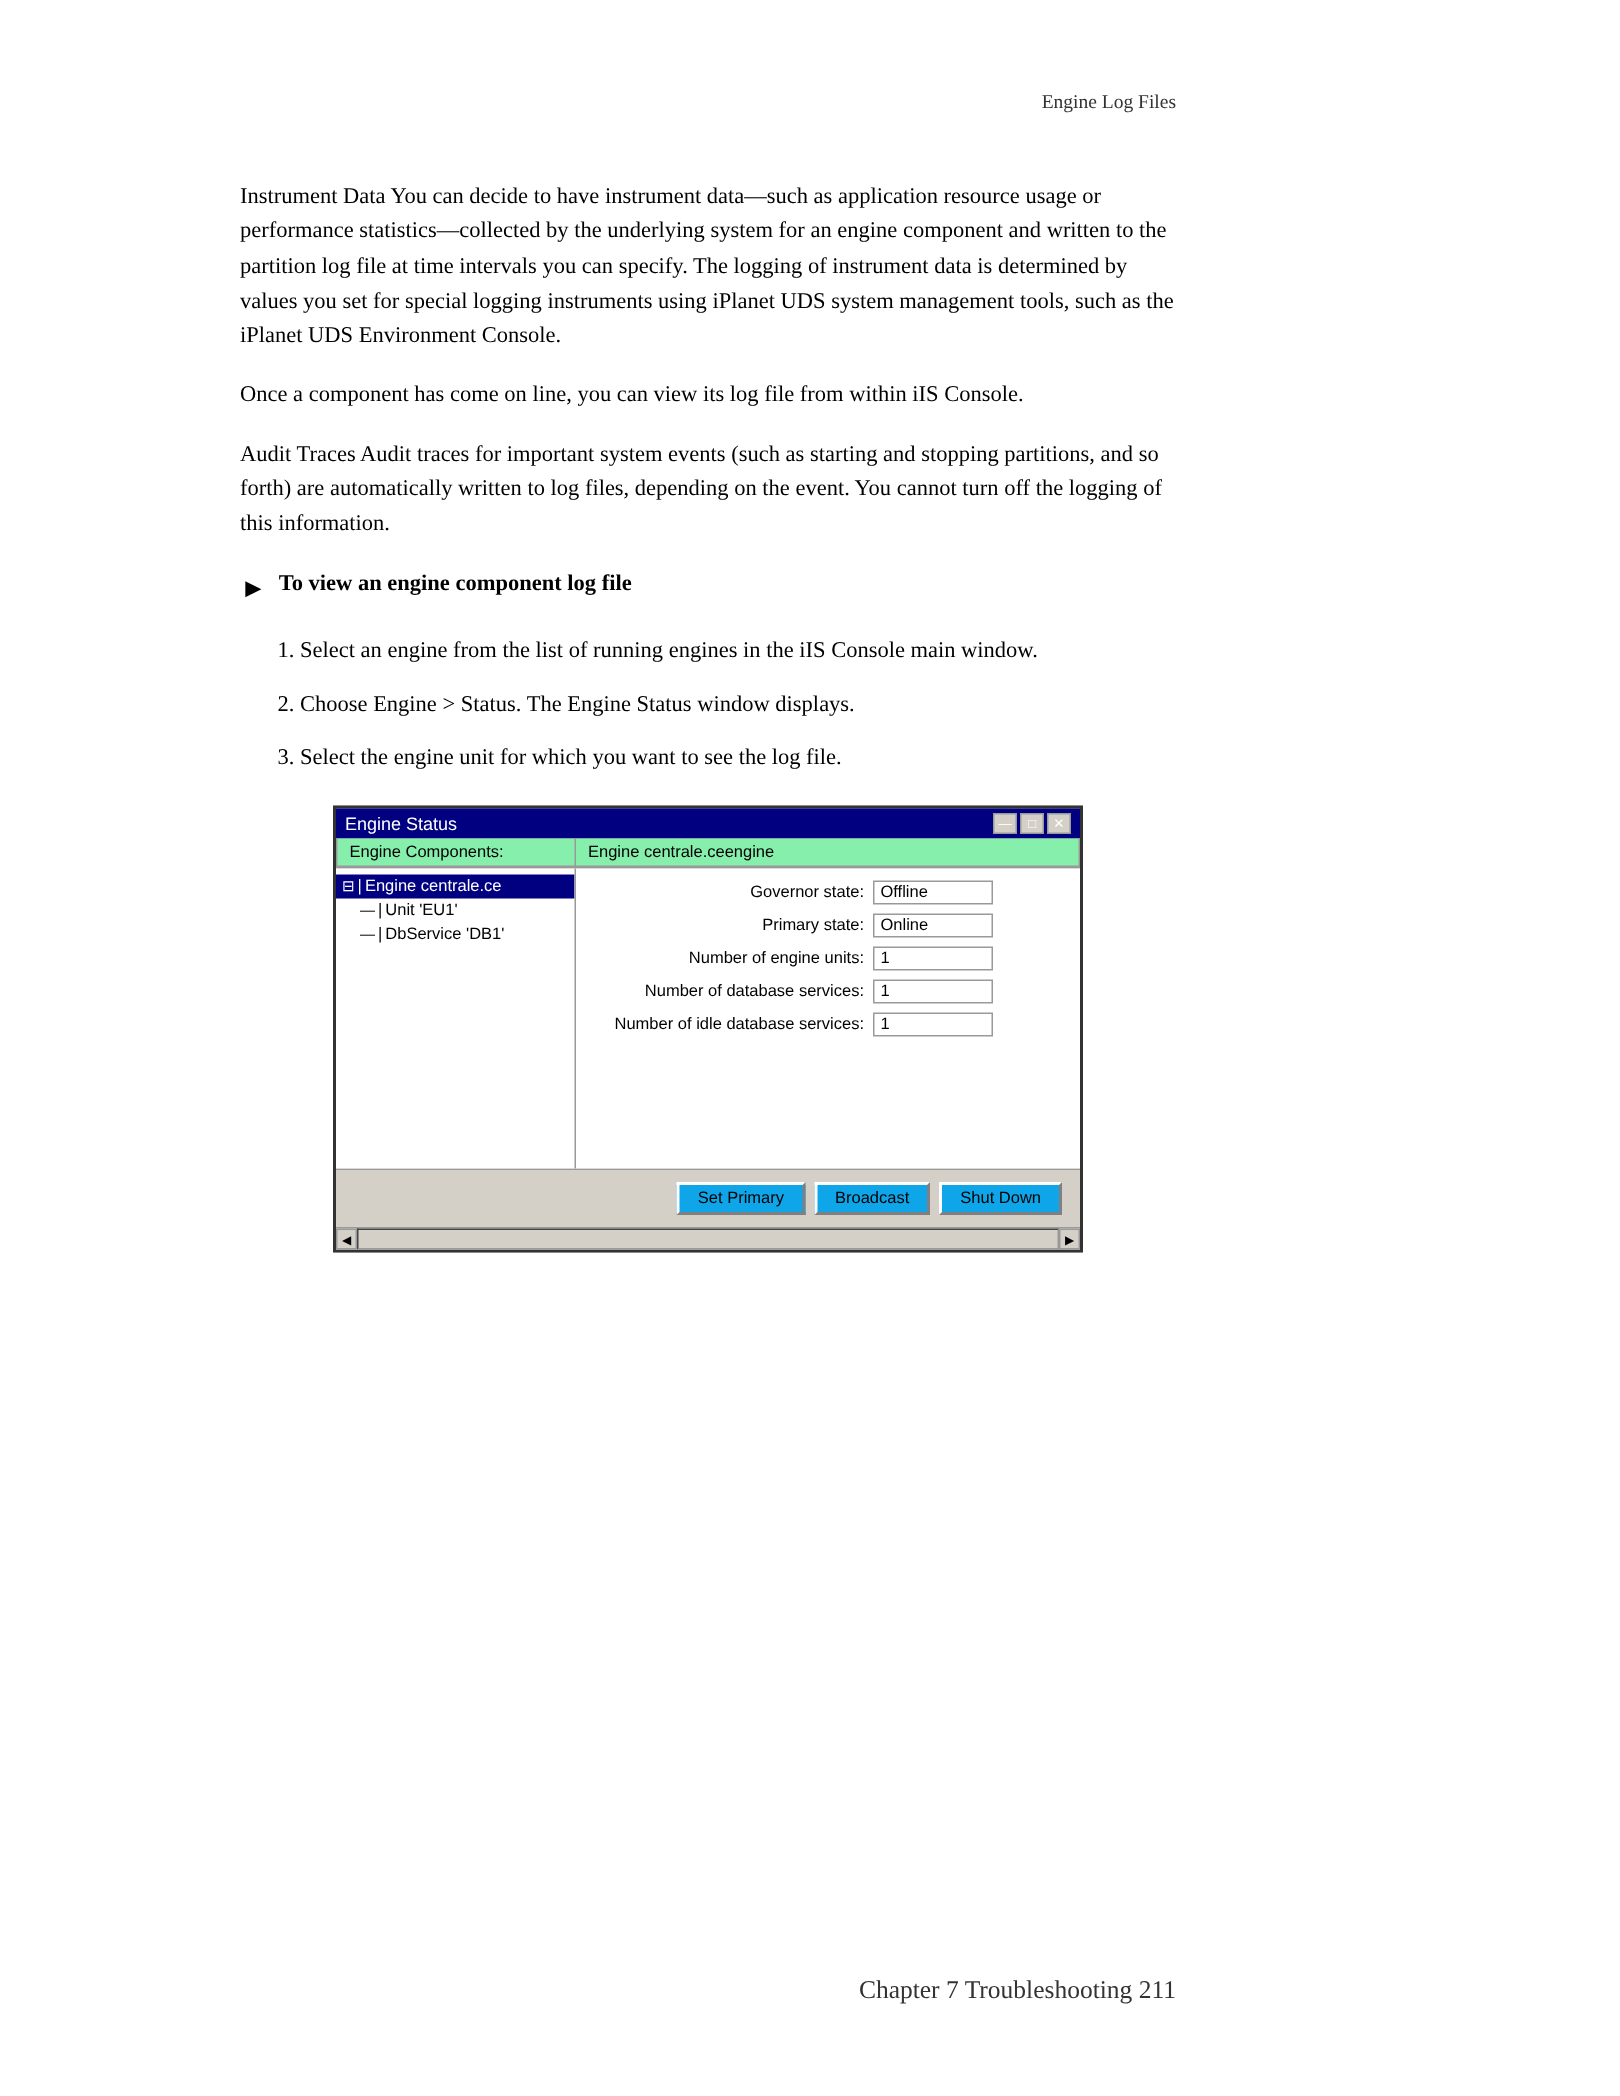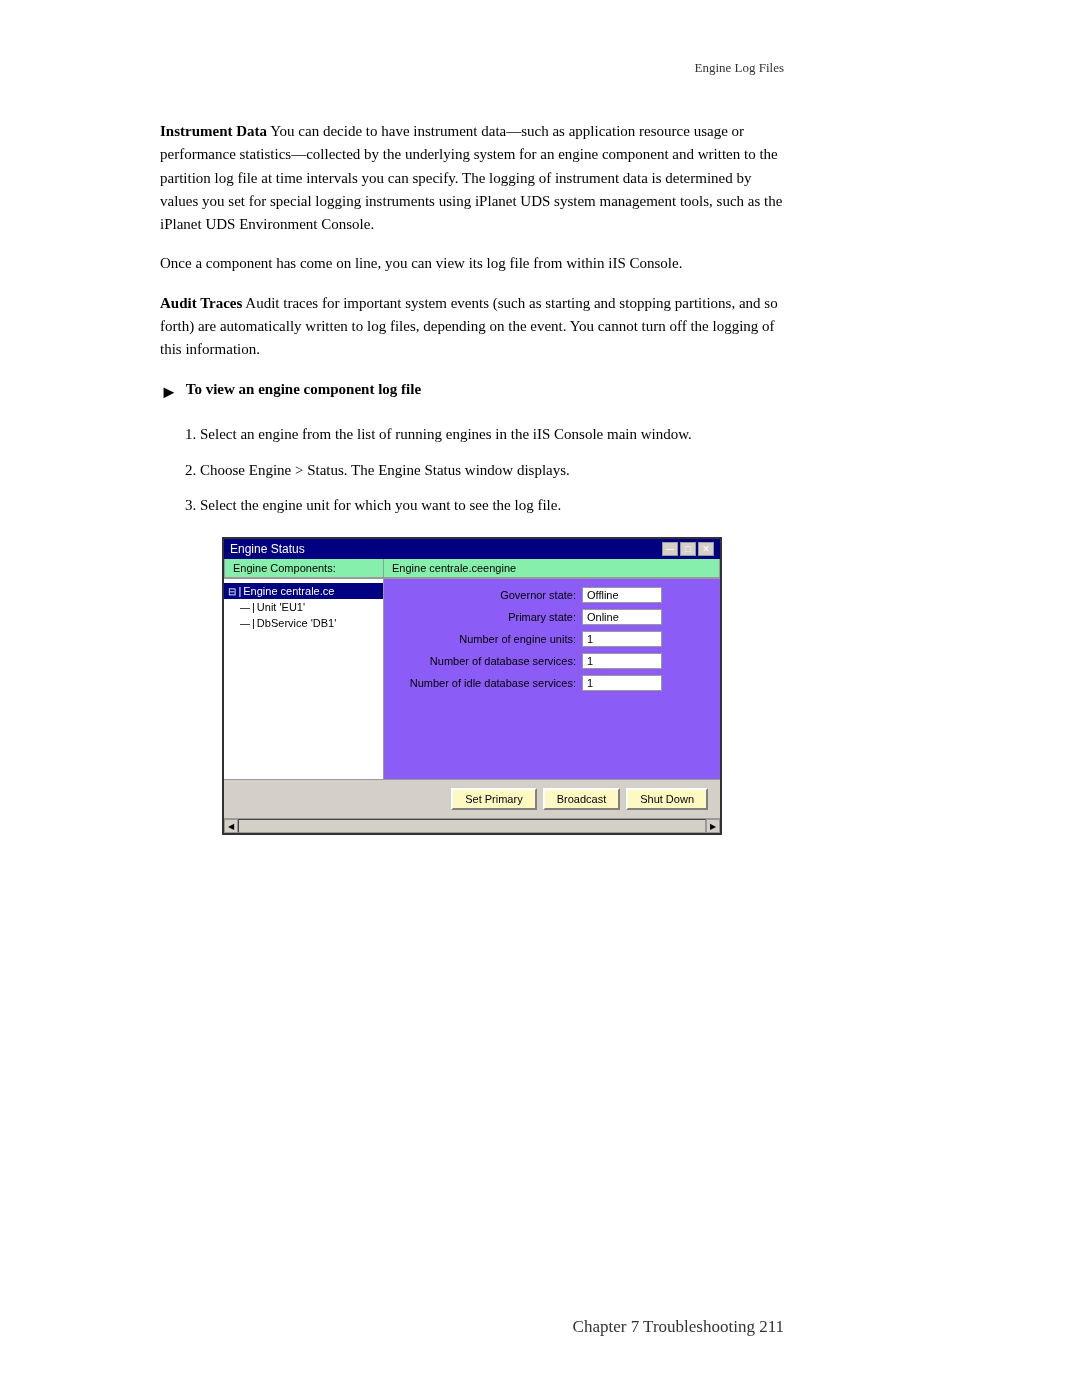--- a/index.html
+++ b/index.html
@@ -40,21 +40,21 @@
     .content {
       margin-top: 40px;
     }
 
     p {
       margin-bottom: 16px;
       line-height: 1.55;
     }
 
     .bold-term {
-      font-weight: bold;
+      font-weight: normal;
     }
 
     .section-heading {
       display: flex;
       align-items: flex-start;
       margin-bottom: 20px;
       margin-top: 20px;
     }
 
     .arrow-icon {
@@ -185,21 +185,21 @@
       margin-right: 2px;
     }
 
     .tree-child {
       padding-left: 16px;
     }
 
     .details-panel {
       flex: 1;
       padding: 8px 12px;
-      background: #8b5cf6;
+      background: #ffffff;
     }
 
     .detail-row {
       display: flex;
       align-items: center;
       margin-bottom: 6px;
     }
 
     .detail-label {
       text-align: right;
@@ -220,21 +220,21 @@
     .window-footer {
       display: flex;
       justify-content: flex-end;
       padding: 8px 12px;
       gap: 6px;
       background: #d4d0c8;
       border-top: 1px solid #999;
     }
 
     .win-action-btn {
-      background: #fef9c3;
+      background: #0ea5e9;
       border: 2px solid;
       border-color: #ffffff #808080 #808080 #ffffff;
       padding: 3px 12px;
       font-size: 11px;
       cursor: pointer;
       font-family: Arial, sans-serif;
     }
 
     .window-scrollbar-area {
       display: flex;

